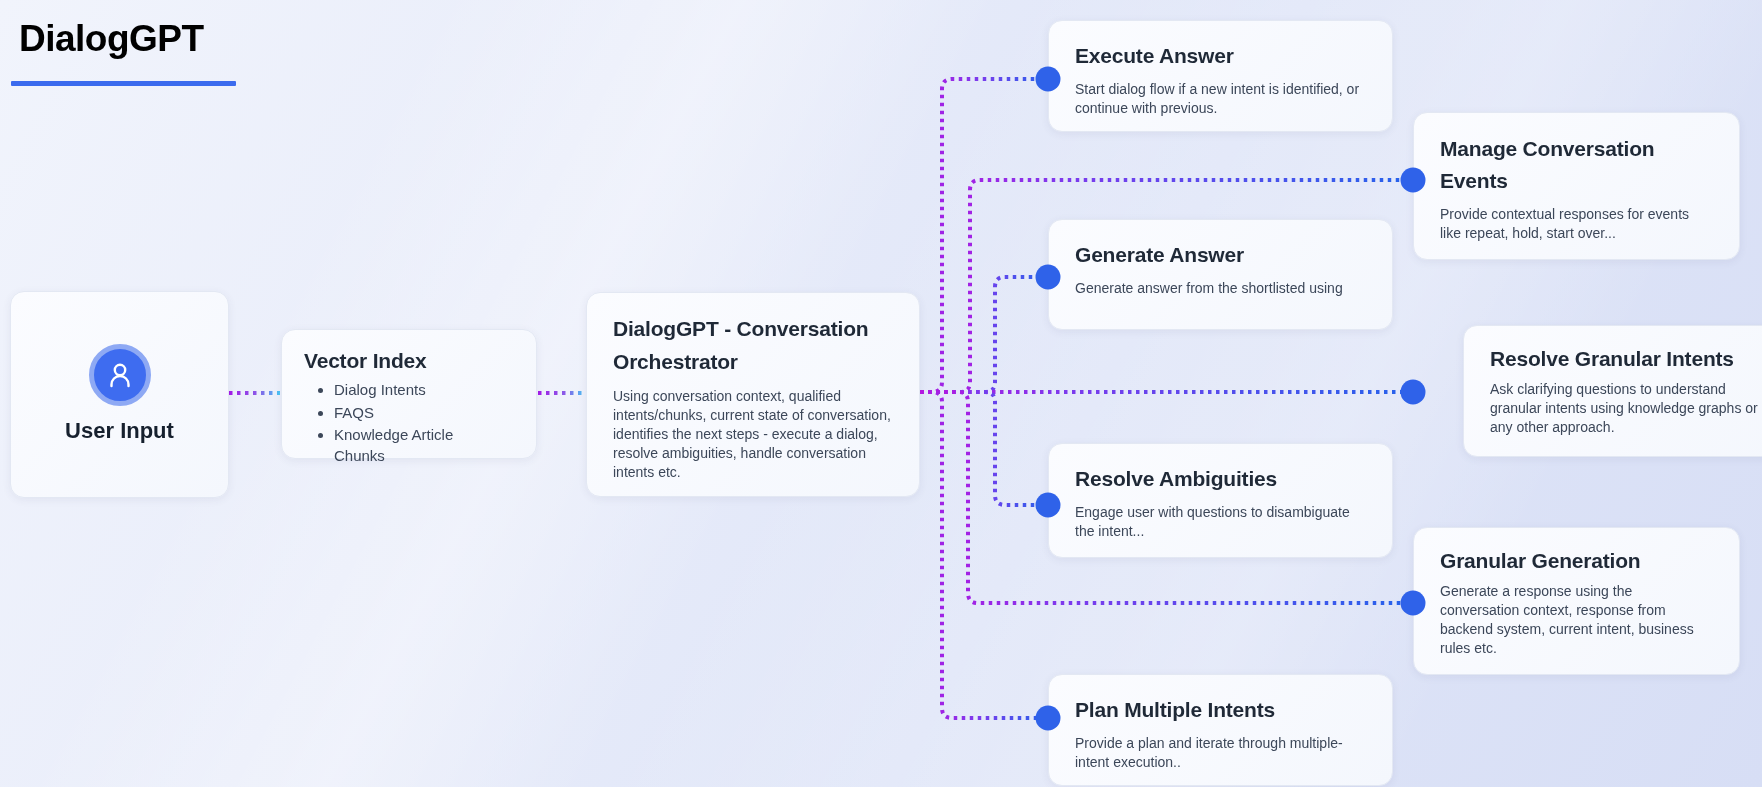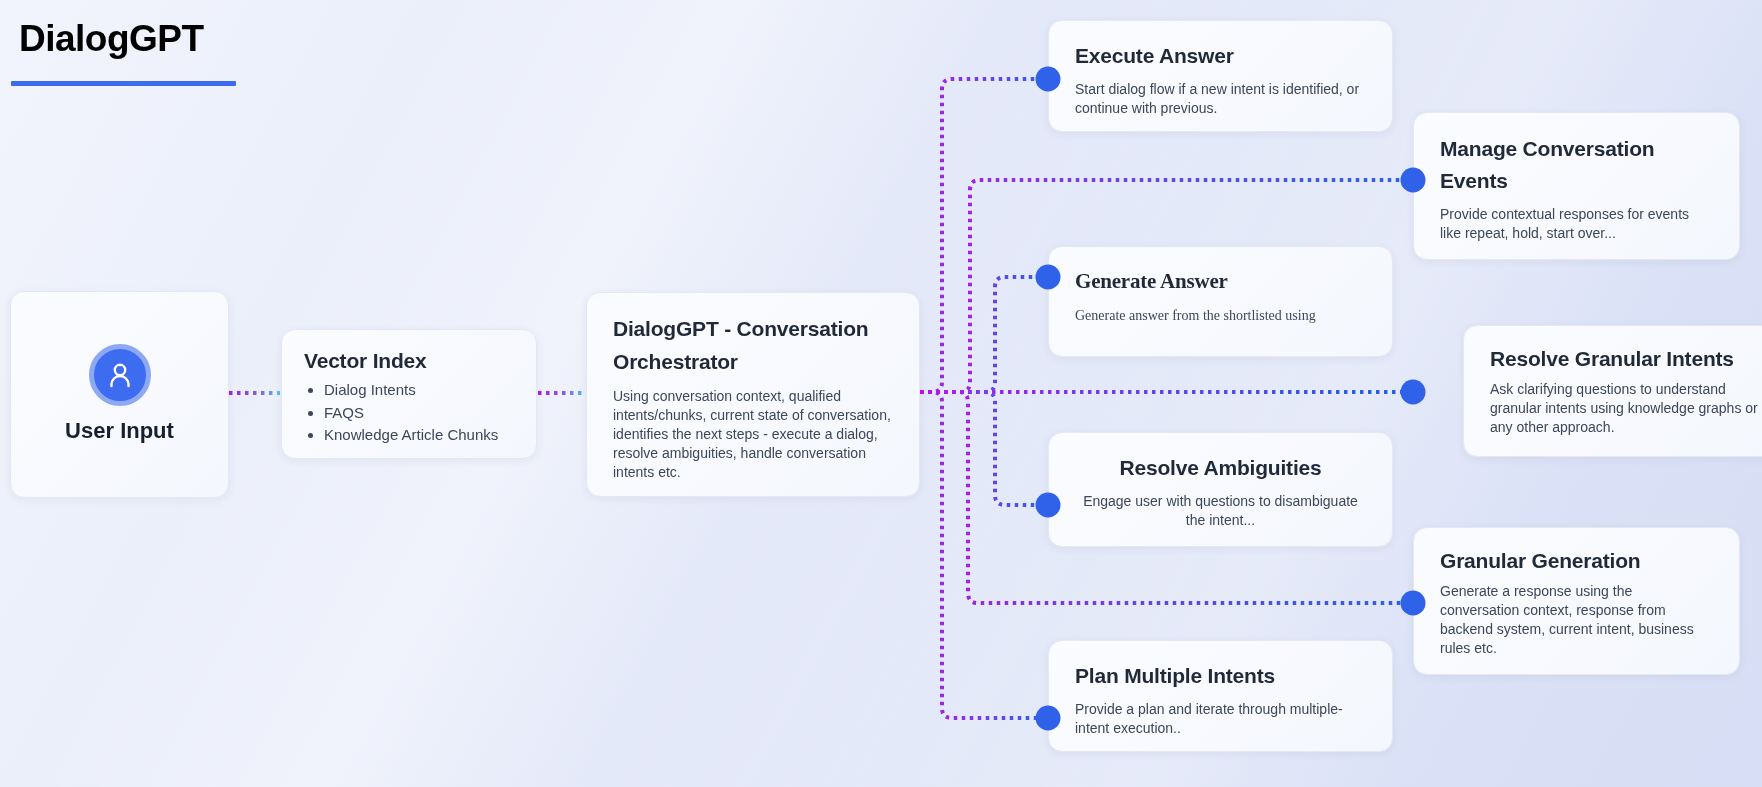--- a/index.html
+++ b/index.html
@@ -26,21 +26,21 @@
     border:1px solid #e3e8f3;border-radius:14px;
     box-shadow:0 2px 8px rgba(50,63,97,.07);
     padding:20px 26px;z-index:2;
   }
   .card h2{
     margin:0 0 9px 0;font-size:21px;font-weight:700;color:#1f2937;
     letter-spacing:-.2px;line-height:1.42;
   }
   .card p{margin:0;font-size:14px;line-height:1.36;color:#3c4759;}
   .card ul{margin:4px 0 0 0;padding-left:20px;font-size:15px;line-height:1.38;color:#3c4759;}
-  .card ul li{margin:2px 0;}
+  .card ul li{margin:2px 10px;}
 
   .user-card{
     display:flex;flex-direction:column;align-items:center;justify-content:center;gap:10px;
   }
   .user-avatar{
     width:52px;height:52px;border-radius:50%;background:#3e6cf0;
     border:5px solid #8ea9f4;display:flex;align-items:center;justify-content:center;
   }
   .user-card .user-label{font-size:22px;font-weight:700;color:#16202e;margin:0;}
 
@@ -79,41 +79,41 @@
 <div class="card" style="left:1048px;top:20px;width:345px;height:112px;">
   <h2>Execute Answer</h2>
   <p>Start dialog flow if a new intent is identified, or continue with previous.</p>
 </div>
 
 <div class="card" style="left:1413px;top:112px;width:327px;height:148px;">
   <h2 style="line-height:1.5;">Manage Conversation Events</h2>
   <p>Provide contextual responses for events like repeat, hold, start over...</p>
 </div>
 
-<div class="card" style="left:1048px;top:246px;width:345px;height:111px;font-family:Liberation Serif, serif;">
+<div class="card" style="left:1048px;top:219px;width:345px;height:111px;">
   <h2>Generate Answer</h2>
   <p>Generate answer from the shortlisted using</p>
 </div>
 
 <div class="card" style="left:1463px;top:325px;width:327px;height:132px;padding:18px 26px;">
   <h2 style="margin-bottom:6px;">Resolve Granular Intents</h2>
   <p>Ask clarifying questions to understand granular intents using knowledge graphs or any other approach.</p>
 </div>
 
-<div class="card" style="left:1048px;top:432px;width:345px;height:115px;text-align:center;">
+<div class="card" style="left:1048px;top:443px;width:345px;height:115px;">
   <h2>Resolve Ambiguities</h2>
   <p>Engage user with questions to disambiguate the intent...</p>
 </div>
 
 <div class="card" style="left:1413px;top:527px;width:327px;height:148px;padding:18px 26px;">
   <h2 style="margin-bottom:6px;">Granular Generation</h2>
   <p>Generate a response using the conversation context, response from backend system, current intent, business rules etc.</p>
 </div>
 
-<div class="card" style="left:1048px;top:640px;width:345px;height:112px;">
+<div class="card" style="left:1048px;top:674px;width:345px;height:112px;">
   <h2>Plan Multiple Intents</h2>
   <p>Provide a plan and iterate through multiple-intent execution..</p>
 </div>
 
 <svg class="connector-layer" width="1762" height="787" viewBox="0 0 1762 787">
   <defs>
     <linearGradient id="gLeft1" gradientUnits="userSpaceOnUse" x1="229" y1="0" x2="281" y2="0">
       <stop offset="0" stop-color="#a21ae6"></stop>
         <stop offset="0.55" stop-color="#8a5ae8"></stop>
         <stop offset="1" stop-color="#45c7f2"></stop>

